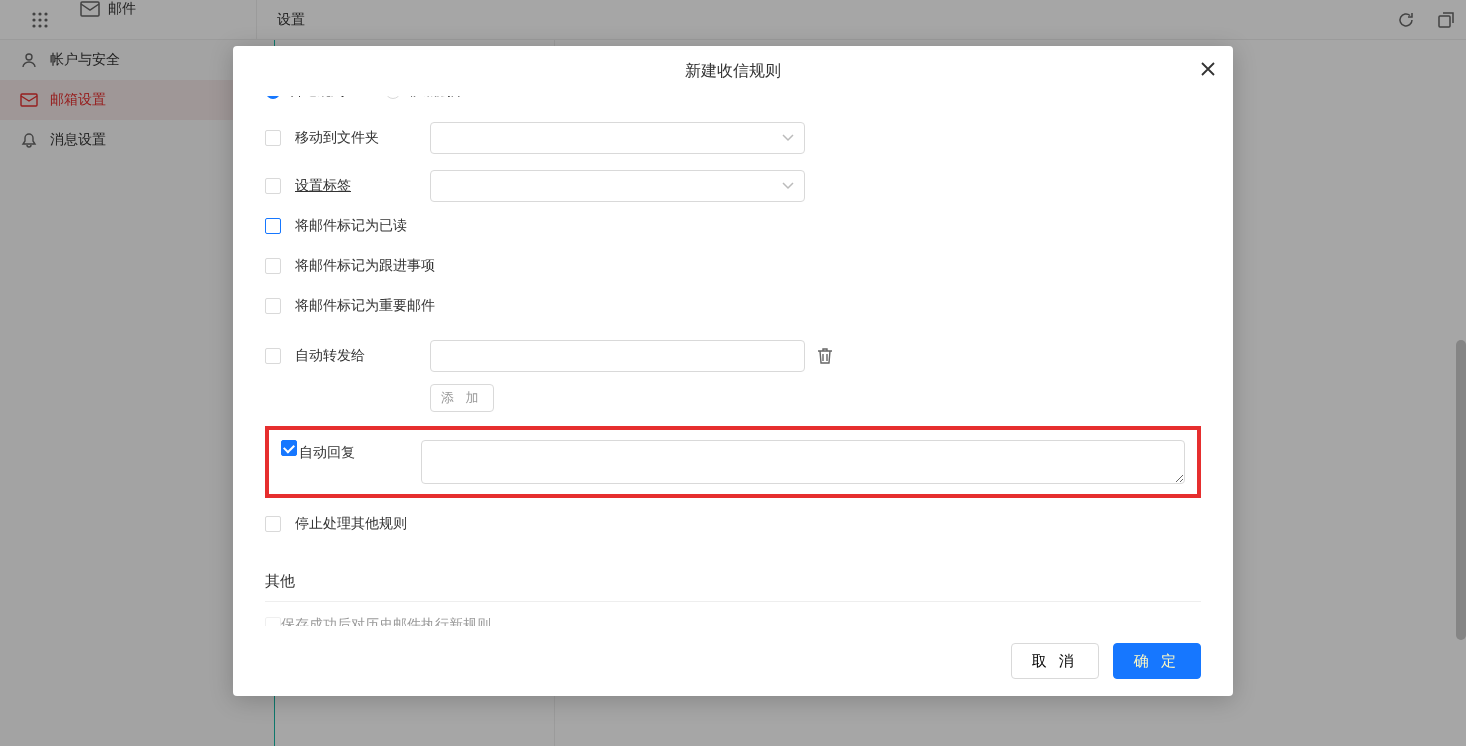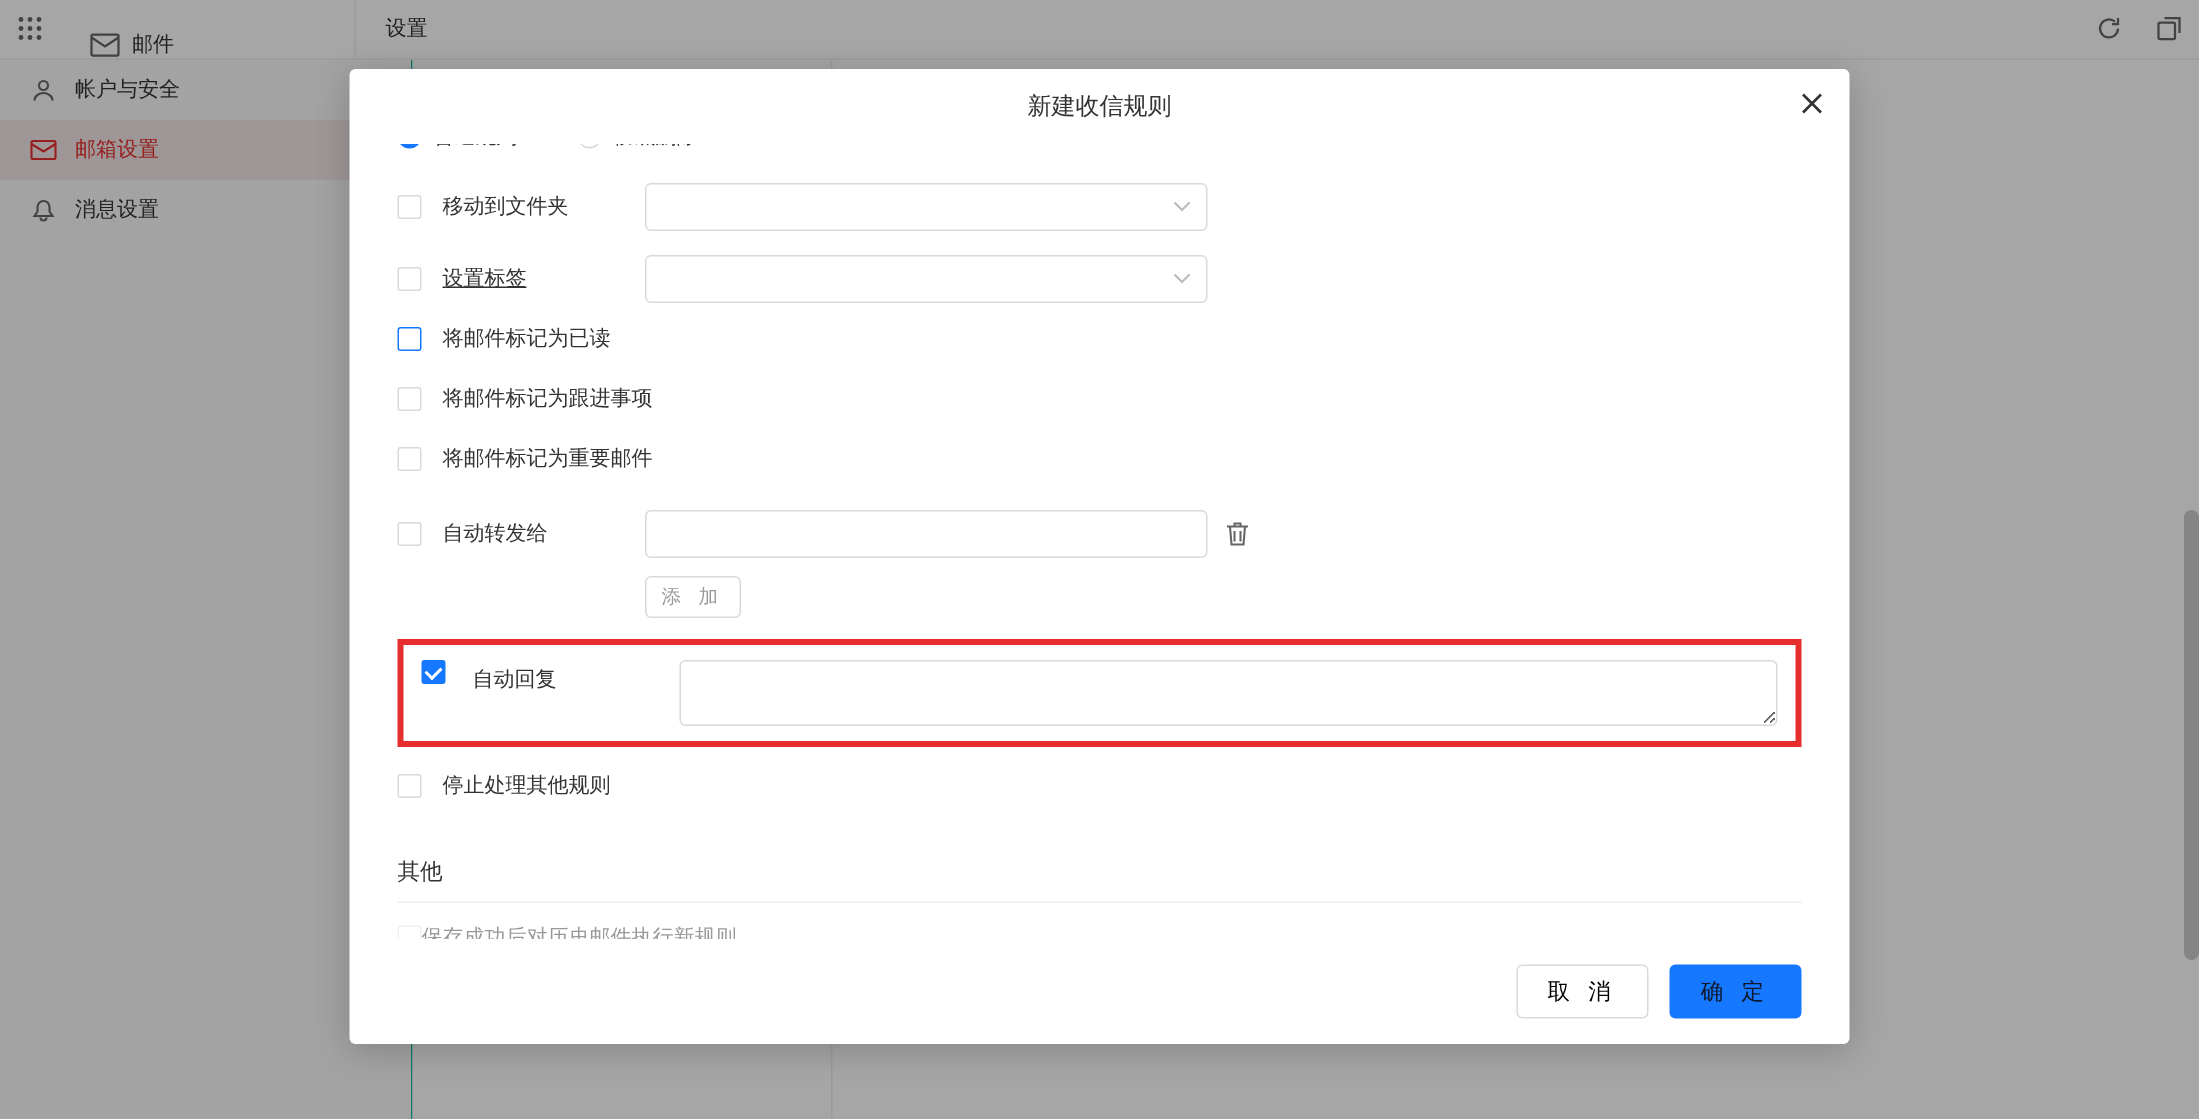--- a/index.html
+++ b/index.html
@@ -1,19 +1,19 @@
 <!DOCTYPE html>
 <html><head>
 <meta charset="utf-8">
 <style>
 * { box-sizing: border-box; margin: 0; padding: 0; }
 html, body { width: 1466px; height: 746px; overflow: hidden; font-family: -apple-system, "PingFang SC", "Microsoft YaHei", sans-serif; font-size: 14px; color: #333; background: #fff; }
 
 
-.topbar { height: 40px; display: flex; align-items: flex-end; border-bottom: 1px solid #eee; background: #fff; }
+.topbar { height: 40px; display: flex; align-items: flex-start; border-bottom: 1px solid #eee; background: #fff; padding-left: 20px; }
 .tb-apps { width: 40px; height: 40px; display: flex; align-items: center; justify-content: center; cursor: pointer; }
 .tb-mail { display: flex; align-items: center; gap: 8px; padding: 0 20px; }
 .tb-settings { display: flex; align-items: center; padding: 0 20px; border-left: 1px solid #eee; height: 40px; margin-left: 100px; }
 .tb-spacer { flex: 1; }
 .tb-icon { width: 40px; height: 40px; display: flex; align-items: center; justify-content: center; cursor: pointer; }
 
 .body { display: flex; height: calc(100% - 40px); }
 .sidebar { width: 275px; background: #fafafa; border-right: 1px solid #14b8a6; }
 .sb-item { height: 40px; display: flex; align-items: center; gap: 12px; padding: 0 20px; cursor: pointer; font-size: 14px; color: #333; }
 .sb-item.active { color: #e62e2e; background: #f5e8e8; padding-left: 20px; }
@@ -49,32 +49,32 @@
 .checkbox.checked::after { content: ""; width: 8px; height: 5px; border-left: 2px solid #fff; border-bottom: 2px solid #fff; transform: rotate(-45deg); margin-top: -2px; }
 
 .select { height: 32px; width: 375px; border: 1px solid #d9d9d9; border-radius: 4px; background: #fff; display: flex; align-items: center; justify-content: flex-end; padding: 0 10px; cursor: pointer; }
 .select .caret { color: #bbb; }
 
 .input-txt { height: 32px; width: 375px; border: 1px solid #d9d9d9; border-radius: 4px; background: #fff; padding: 0 10px; }
 .trash-btn { margin-left: 12px; cursor: pointer; color: #666; }
 
 .addbtn { height: 28px; border: 1px solid #d9d9d9; border-radius: 4px; background: #fff; padding: 0 10px; font-size: 13px; color: #999; cursor: pointer; margin-left: 165px; margin-top: 8px; letter-spacing: 4px; }
 
-.autoreply-block { border: 4px solid #e62e2e; padding: 10px 12px; margin-top: 14px; display: flex; align-items: flex-start; gap: 18px; }
+.autoreply-block { border: 4px solid #e62e2e; padding: 10px 12px; margin-top: 14px; display: flex; align-items: flex-start; gap: 2px; }
 .autoreply-block .lbl2 { width: 120px; font-size: 14px; padding-top: 4px; }
 .autoreply-block textarea { flex: 1; height: 44px; border: 1px solid #d9d9d9; border-radius: 4px; resize: both; padding: 6px; font-family: inherit; font-size: 14px; }
 
 .section-title { font-size: 15px; color: #333; margin-top: 28px; padding-bottom: 8px; }
 .hr { height: 1px; background: #eee; margin-top: 2px; }
 
 .cutoff-row { display: flex; align-items: center; margin-top: 14px; color: #999; height: 18px; overflow: hidden; }
 
 .modal-footer { height: 70px; display: flex; align-items: center; justify-content: flex-end; gap: 14px; padding: 0 32px; }
 .btn { height: 36px; padding: 0 20px; border-radius: 4px; font-size: 15px; cursor: pointer; display: inline-flex; align-items: center; justify-content: center; border: 1px solid #d9d9d9; background: #fff; letter-spacing: 4px; }
-.btn.primary { background: #1677ff; border-color: #1677ff; color: #0f172a; }
+.btn.primary { background: #1677ff; border-color: #1677ff; color: #fef9c3; }
 
 
 .fake-scroll { position: absolute; right: 0; top: 300px; width: 10px; height: 300px; background: #ccc; border-radius: 6px; }
 
 svg { display: block; }
 </style>
 </head>
 <body>
 
 <div class="topbar">

